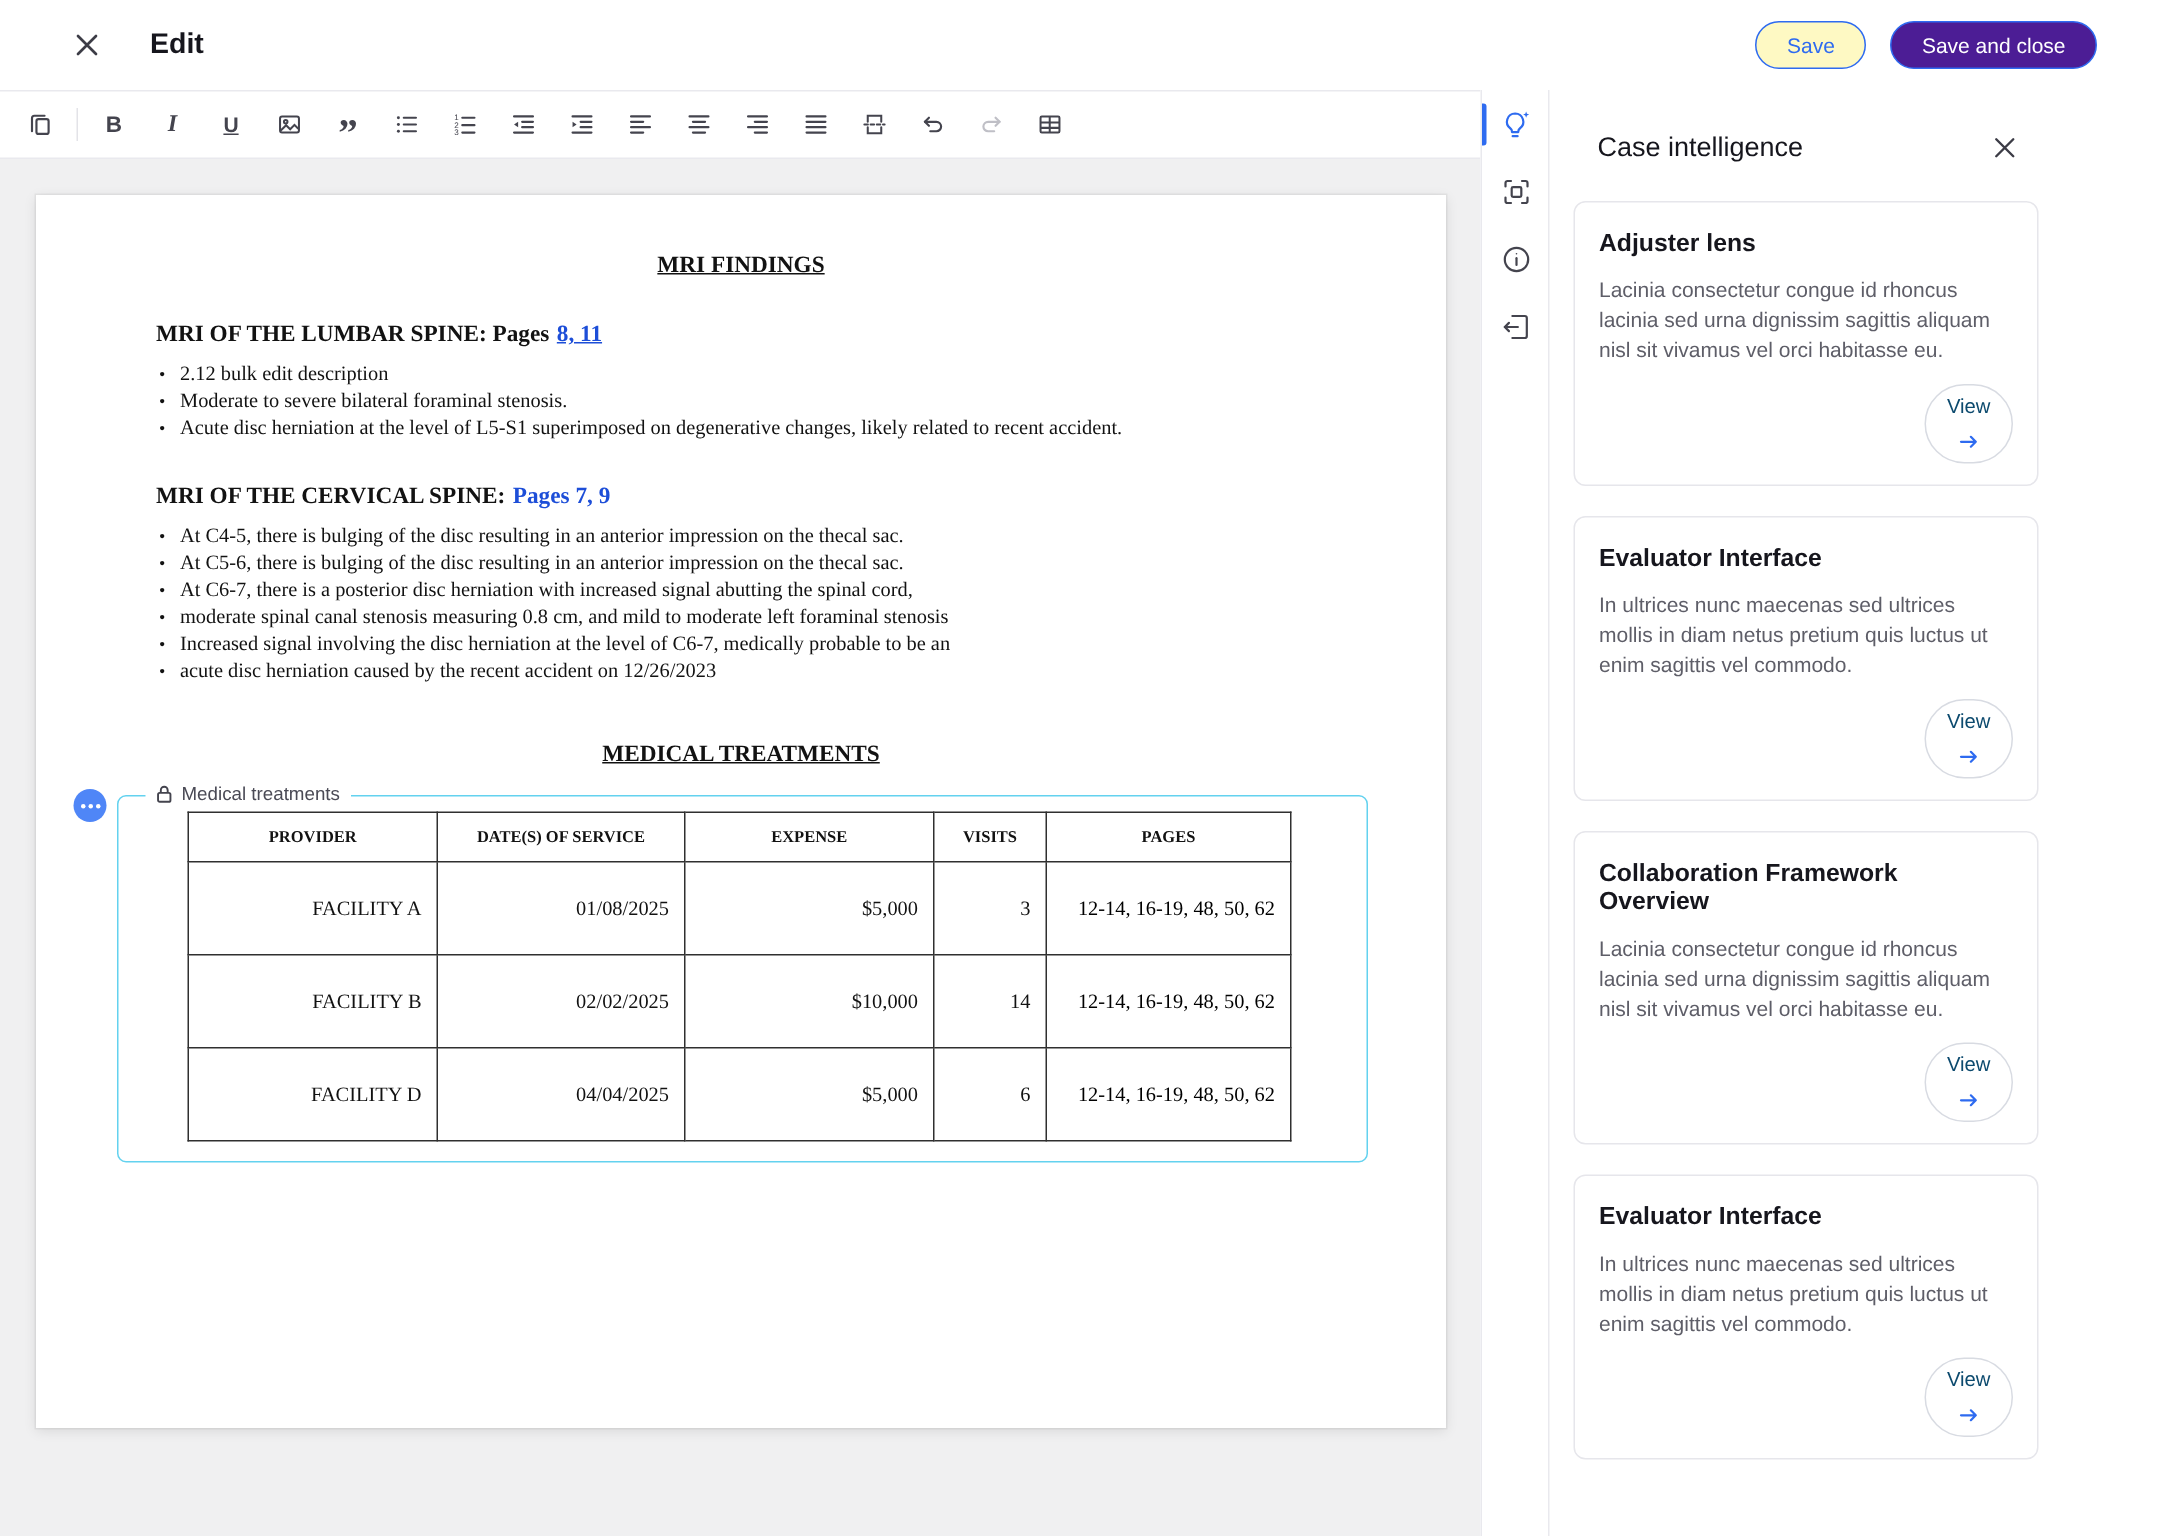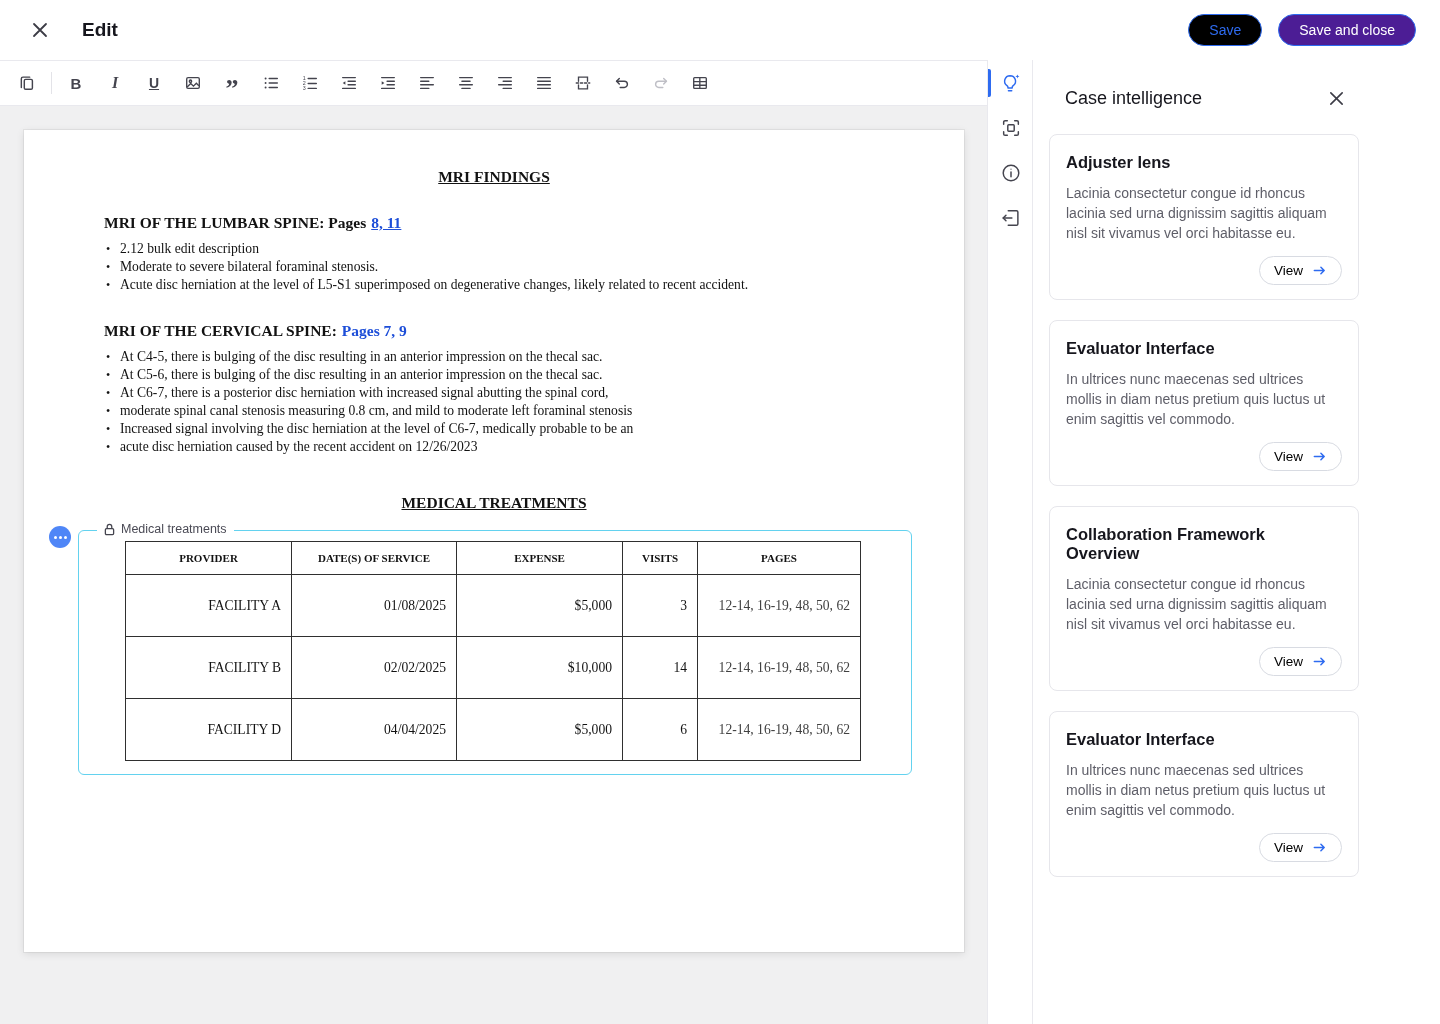--- a/index.html
+++ b/index.html
@@ -1,29 +1,29 @@
 <!DOCTYPE html>
 <html><head>
 <meta charset="utf-8">
 <style>
   * { margin:0; padding:0; box-sizing:border-box; }
   html,body { width:1440px; height:1024px; overflow:hidden; background:#fff;
     font-family:"Liberation Sans", sans-serif; color:#1c1c28; }
 
   
   .header { position:absolute; top:0; left:0; width:1440px; height:60px;
-    display:flex; align-items:center; padding:0 24px; background:#fff; z-index:5; }
+    display:flex; align-items:center; padding:0 42px; background:#fff; z-index:5; }
   .icon-btn { width:32px; height:32px; display:flex; align-items:center; justify-content:center;
     border:none; background:transparent; cursor:pointer; color:#3c3c46; }
   .header-title { margin-left:26px; font-size:19px; font-weight:700; color:#16161d; }
   .header-spacer { flex:1; }
   .btn-pill { height:32px; border-radius:999px; font-size:14px; cursor:pointer;
     display:inline-flex; align-items:center; justify-content:center; padding:0 20px;
     font-family:"Liberation Sans", sans-serif; }
-  .btn-outline { background:#000000; border:1px solid #2e6bf0; color:#2e6bf0; margin-right:16px; }
+  .btn-outline { background:#fef9c3; border:1px solid #2e6bf0; color:#2e6bf0; margin-right:16px; }
   .btn-primary { background:#4c1d95; border:1px solid #2e6bf0; color:#fff; }
 
   
   .toolbar { position:absolute; top:60px; left:0; width:987px; height:46px; background:#fff;
     border-top:1px solid #e9e9ee; border-bottom:1px solid #e9e9ee;
     display:flex; align-items:center; padding:0 12px; gap:9px; }
   .tbtn { width:30px; height:30px; border:none; background:transparent; border-radius:4px;
     display:flex; align-items:center; justify-content:center; color:#44444e; cursor:pointer; }
   .tbtn svg { width:18px; height:18px; display:block; }
   .tbtn.disabled { color:#bfbfc6; }
@@ -57,21 +57,21 @@
     background:#4f86f7; display:flex; align-items:center; justify-content:center; gap:2px; cursor:pointer; }
   .sel-handle i { width:3px; height:3px; border-radius:50%; background:#fff; }
 
   
   table.med { border-collapse:collapse; table-layout:fixed; width:735px;
     font-family:"Liberation Serif",serif; }
   table.med th, table.med td { border:1px solid #2f2f2f; }
   table.med th { font-size:11px; font-weight:700; text-align:center; padding:9px 6px; line-height:14px; }
   table.med td { font-size:13.6px; text-align:right; height:62px; padding:4px 10px; line-height:21px; }
   td.cell-left { text-align:left; padding-left:12px; }
-  td.cell-pages { color:#404040; padding:4px 26px; }
+  td.cell-pages { color:#000000; padding:4px 26px; }
   tr.total-row td { height:58px; }
   .bold { font-weight:700; }
 
   
   .rail { position:absolute; top:60px; left:987px; width:45px; height:964px; background:#fff;
     border-left:1px solid #e9e9ee; }
   .rail-active-bar { position:absolute; left:0; top:9px; width:3px; height:28px;
     background:#2e6bf0; border-radius:0 2px 2px 0; }
   .rail-btn { width:45px; height:30px; margin-top:8px; display:flex; align-items:center; justify-content:center;
     border:none; background:transparent; color:#44444e; cursor:pointer; }
@@ -84,22 +84,22 @@
   .panel { position:absolute; top:60px; left:1032px; width:344px; height:964px; background:#fff;
     border-left:1px solid #e9e9ee; }
   .panel-head { display:flex; align-items:center; padding:22px 24px 0 32px; }
   .panel-title { font-size:18px; font-weight:500; color:#16161d; flex:1; }
   .card { margin:20px 17px 0 16px; border:1px solid #e6e6eb; border-radius:8px;
     padding:18px 16px 14px 16px; display:flex; flex-direction:column; }
   .card-title { font-size:16.5px; font-weight:600; color:#16161d; }
   .card-body { font-size:14px; line-height:20px; color:#5e5e68; margin-top:11px; }
   .card-actions { display:flex; justify-content:flex-end; margin-top:13px; }
   .view-btn { display:inline-flex; align-items:center; gap:9px; border:1px solid #d8dbe2;
-    background:#fff; border-radius:999px; padding:6px 14px; color:#000000; font-size:13.5px; cursor:pointer;
-    font-family:"Liberation Sans",sans-serif; }
+    background:#fff; border-radius:999px; padding:6px 14px; color:#0c4a6e; font-size:13.5px; cursor:pointer;
+    font-family:"Liberation Sans",sans-serif;flex-direction:column; }
   .view-btn svg { width:15px; height:15px; }
 </style>
 </head>
 <body>
 
 <div class="header">
   <button class="icon-btn">
     <svg width="18" height="18" viewBox="0 0 18 18" fill="none" stroke="#3c3c46" stroke-width="1.8" stroke-linecap="round">
         <path d="M3 3l12 12M15 3L3 15"></path>
       </svg>

